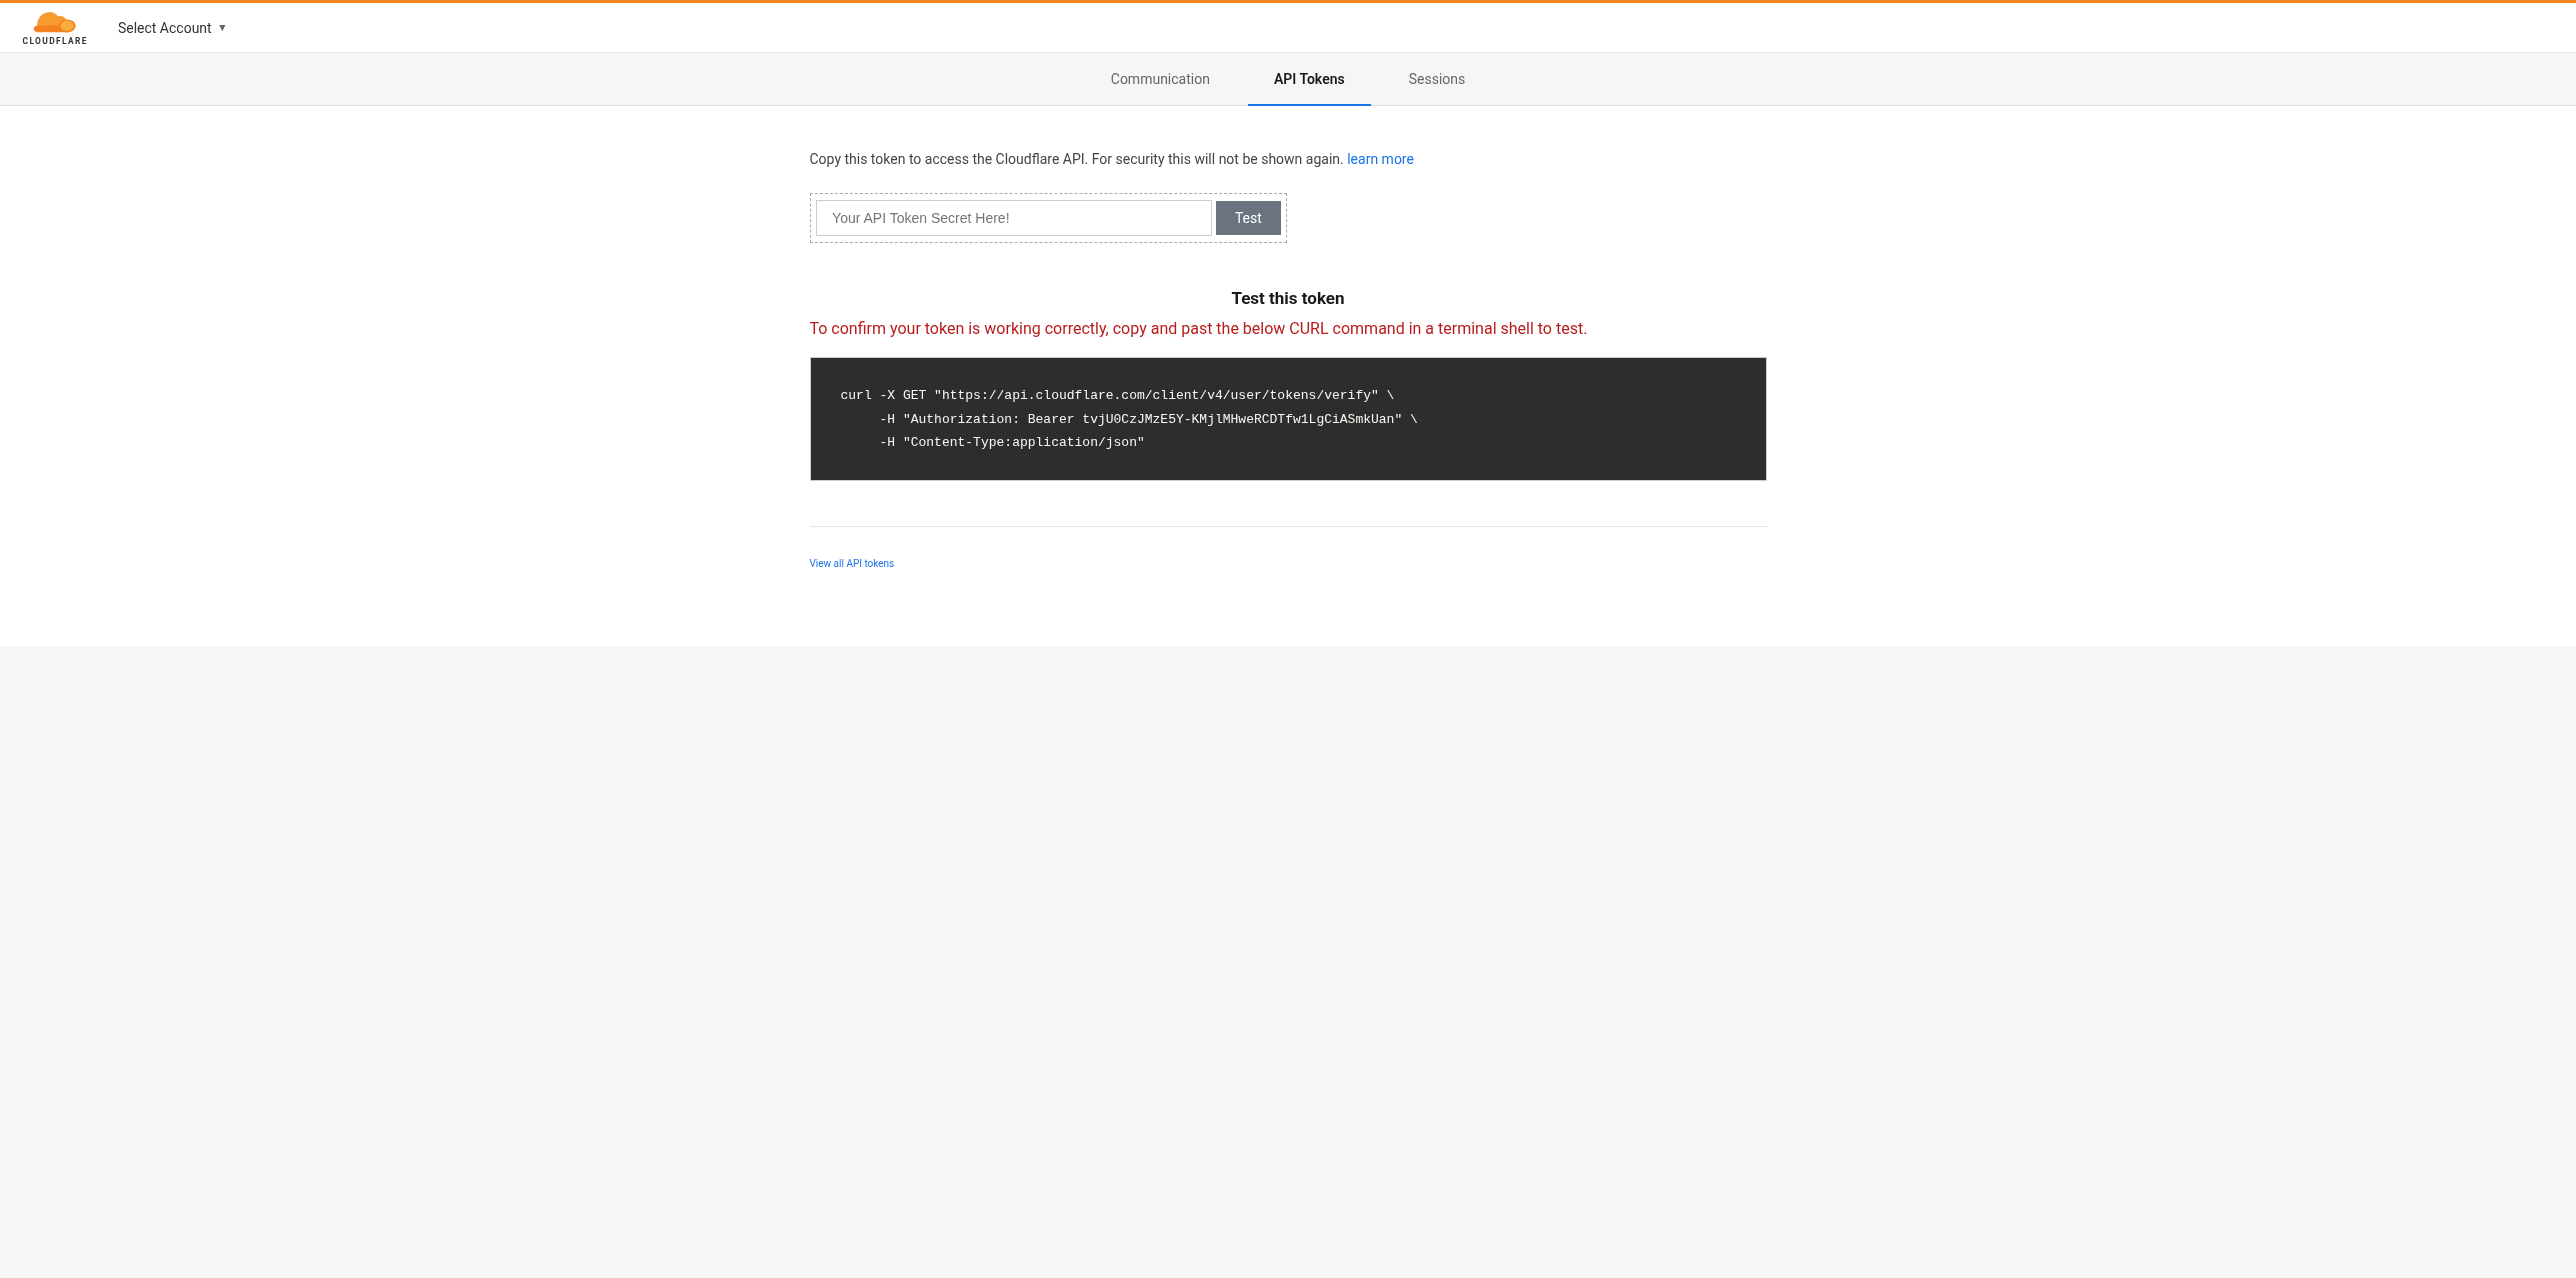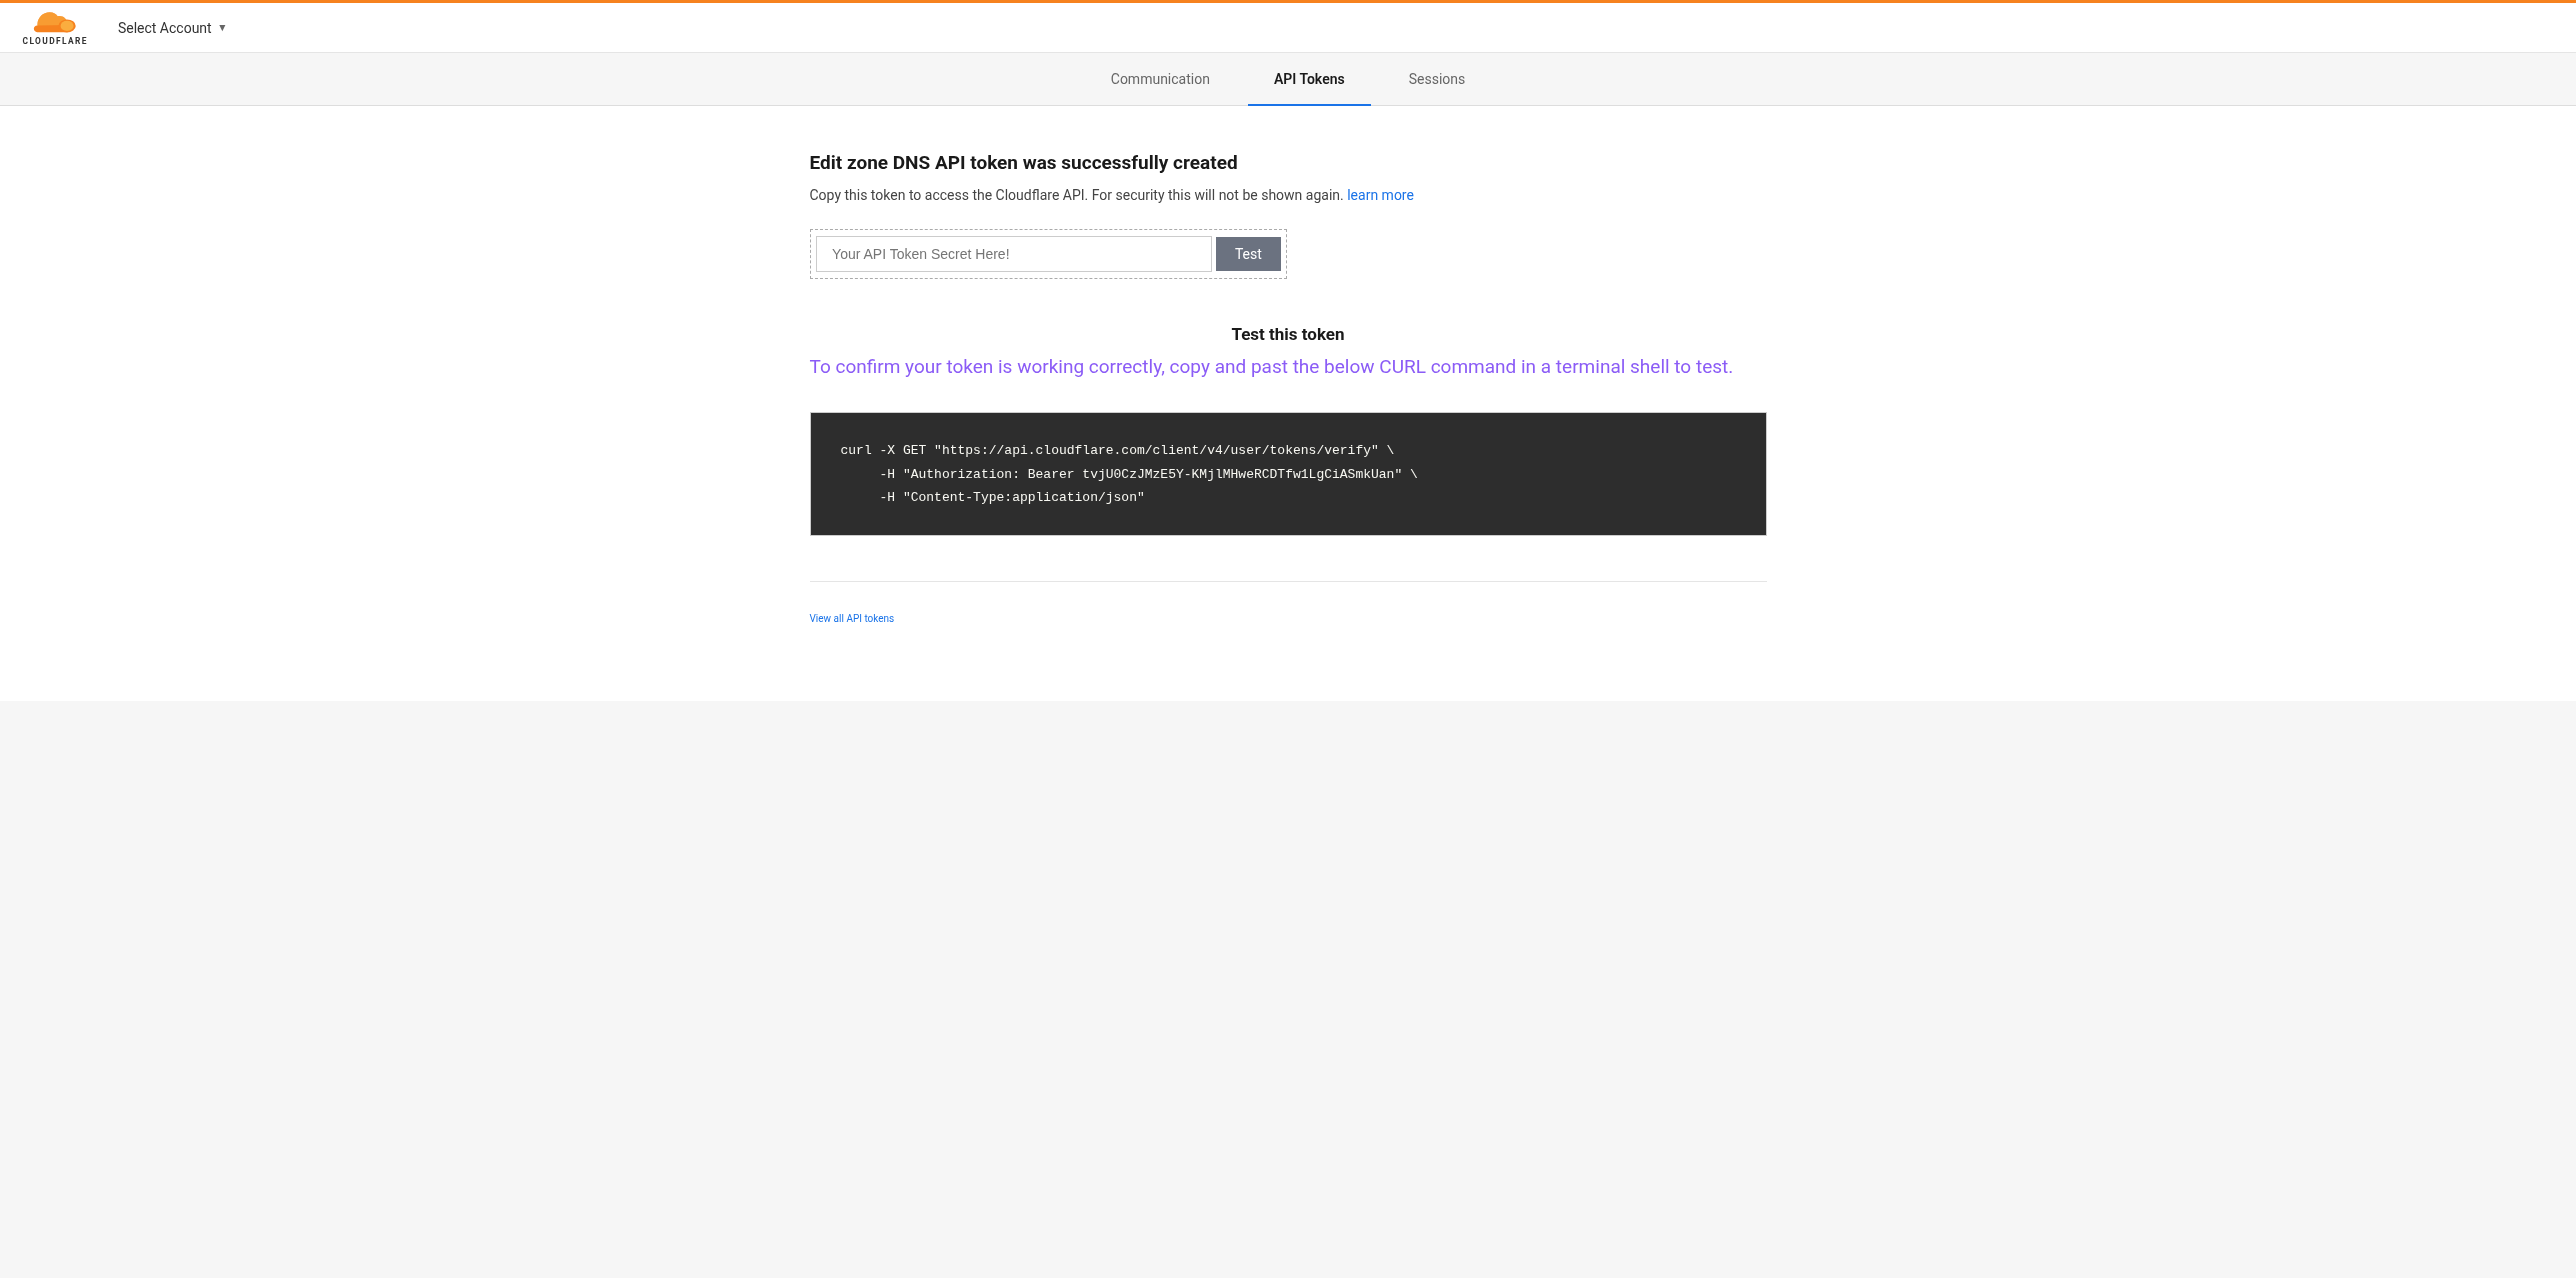--- a/index.html
+++ b/index.html
@@ -133,23 +133,23 @@
 
     
     .section-title {
       font-size: 17px;
       font-weight: 700;
       color: #1a1a1a;
       margin-bottom: 11.3px;
       text-align: center;
     }
     .section-desc {
-      font-size: 19px;
-      color: #8b5cf6;
-      margin-bottom: 34px;
+      font-size: 16px;
+      color: #b91c1c;
+      margin-bottom: 19px;
     }
 
     
     .code-block-wrapper {
       border: 0.9px solid #ccc;
       margin-bottom: 45px;
     }
     .code-block {
       background: #2d2d2d;
       color: #f8f8f2;
@@ -215,21 +215,20 @@
       <span>API Tokens</span>
     </a>
     <a class="tab-item" href="#">
       <span>Sessions</span>
     </a>
   </div>
 
   <div class="content-area">
     <div class="main-content">
 
-      <h2 class="success-title">Edit zone DNS API token was successfully created</h2>
 
       <p class="copy-instruction">
         <span>Copy this token to access the Cloudflare API. For security this will not be shown again.</span>
         <a href="#">learn more</a>
       </p>
 
       <div class="token-row">
         <input class="token-input" type="text" readonly="" placeholder="Your API Token Secret Here!" style="">
         <button class="copy-btn">Test</button>
       </div>

